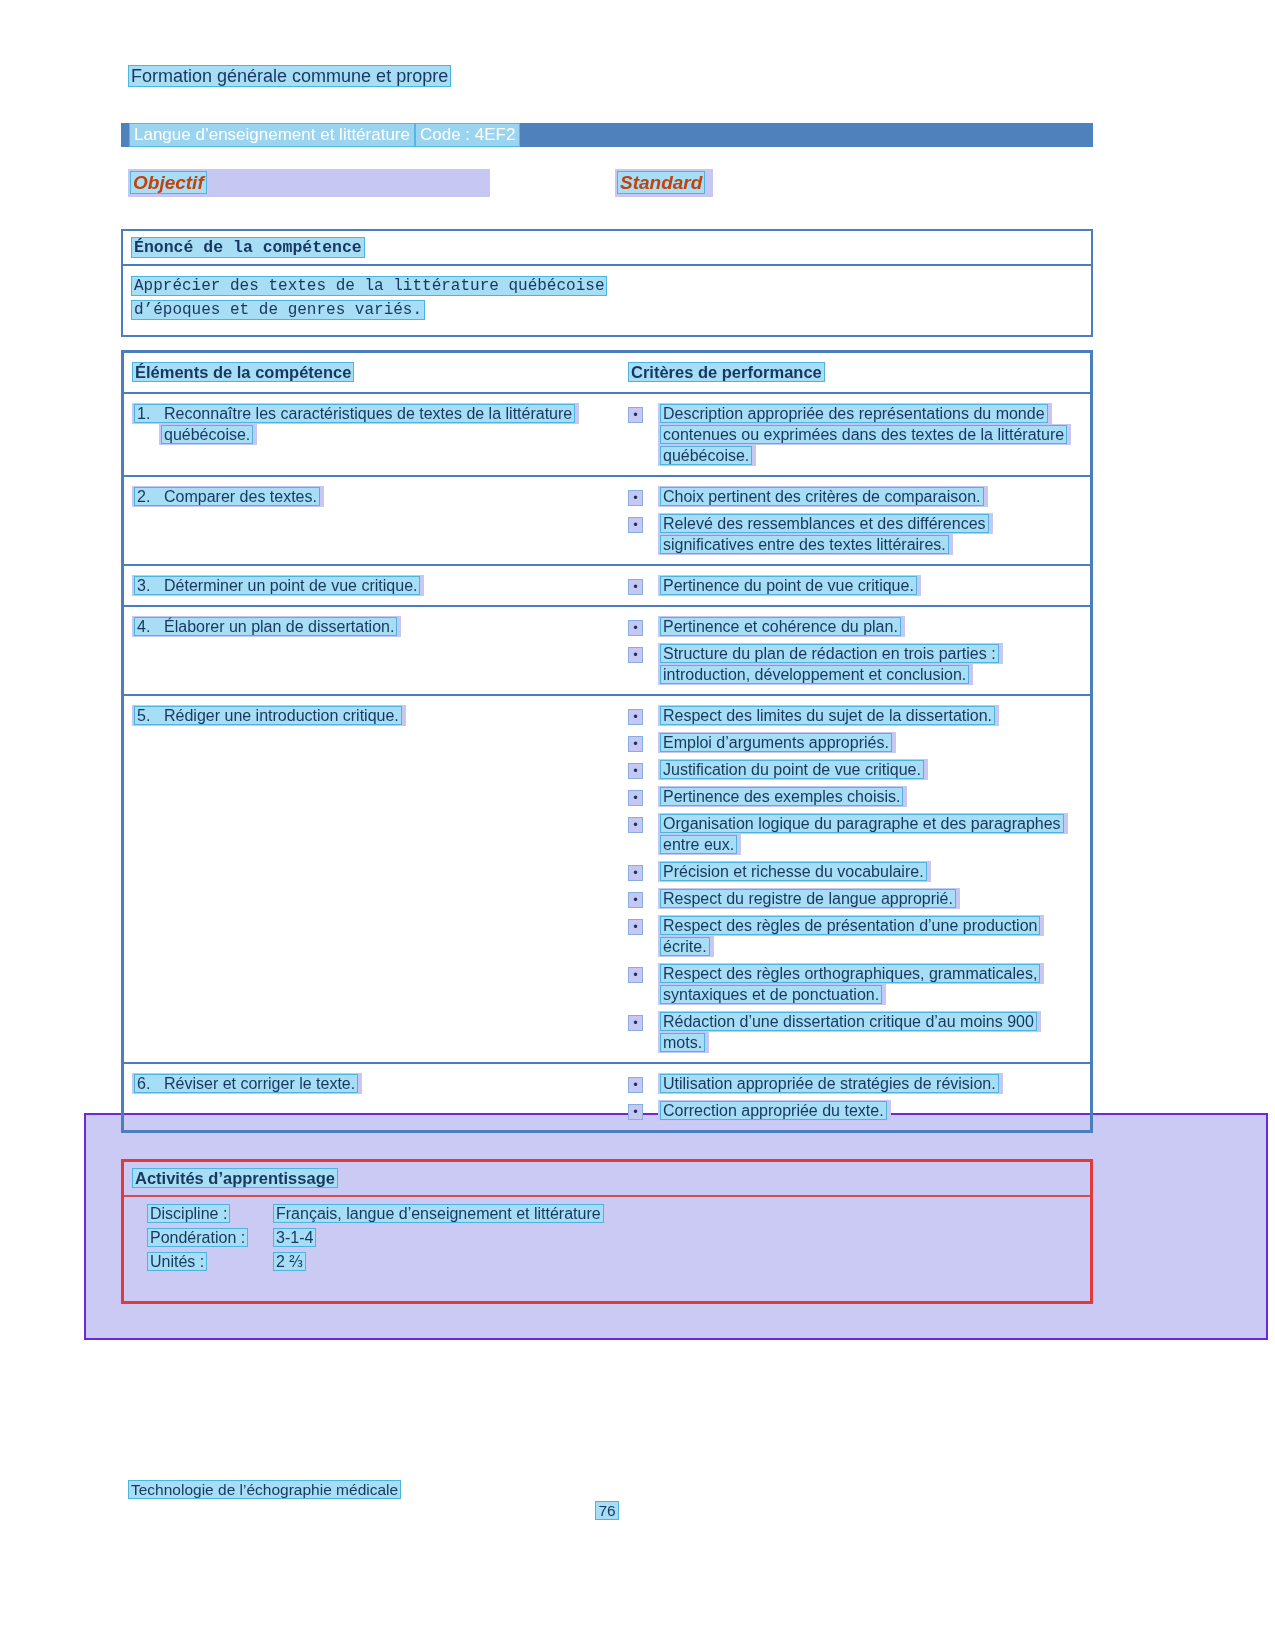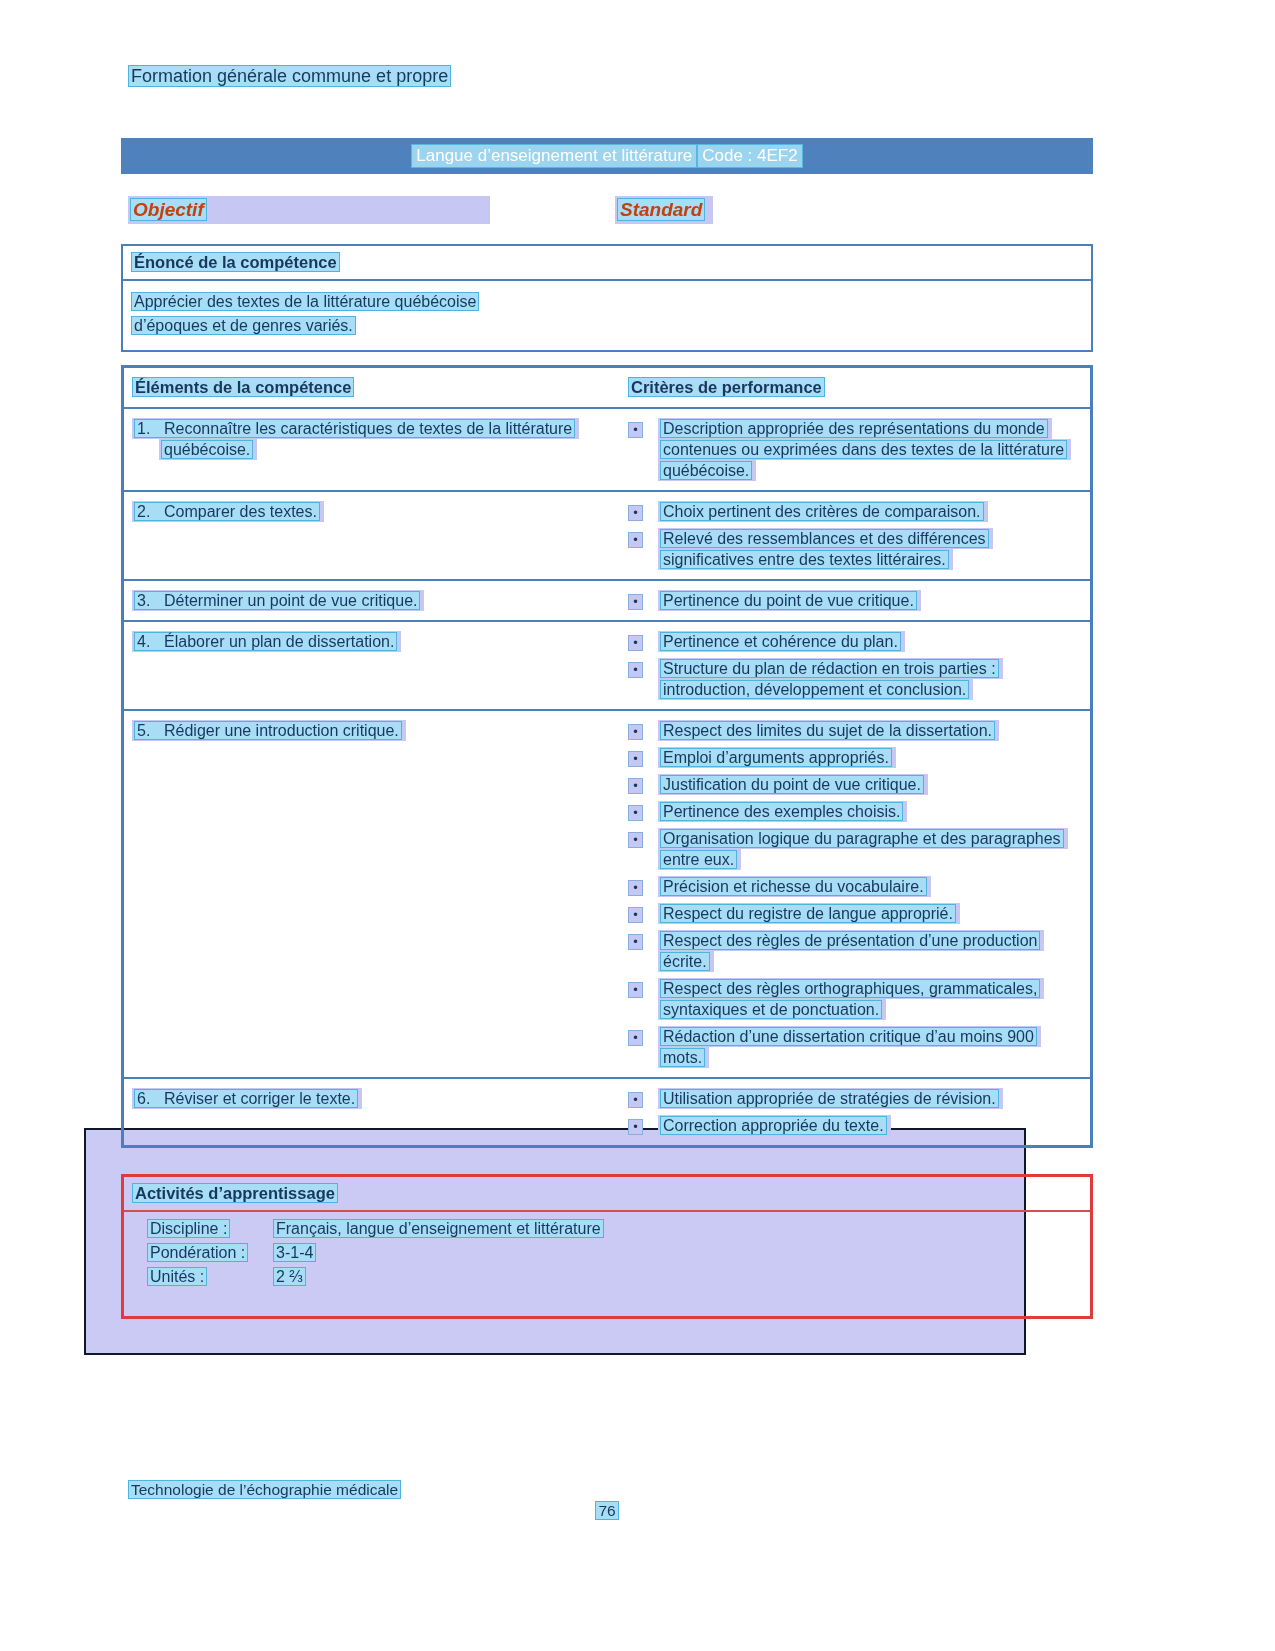--- a/index.html
+++ b/index.html
@@ -17,35 +17,35 @@
     -webkit-box-decoration-break:clone; box-decoration-break:clone;
   }
   .lav {
     background:#c7c7f4; padding:2px 4px 2px 2px;
     -webkit-box-decoration-break:clone; box-decoration-break:clone;
   }
 
   .top-label { margin:66px 0 0 7px; font-size:18px; }
 
   .header-bar {
-    margin-top:51px; height:36px; background:#4f81bd;
-    display:flex; align-items:center; justify-content:center;
+    margin-top:36px; height:24px; background:#4f81bd;
+    display:flex; align-items:center; justify-content:flex-start;
     padding:0 8px; font-size:17px;
   }
   .bar-hl { background:#9bd4ee; border:1px solid #55b8e2; color:#ffffff; padding:1px 4px; }
 
   .obj-row {
     position:relative; margin-top:22px; height:32px;
     font-size:19px; font-weight:bold; font-style:italic; color:#c2410c;
   }
   .objectif-bar { position:absolute; left:7px; top:0; width:360px; background:#c7c7f4; padding:3px 0 3px 2px; }
   .standard-bar { position:absolute; left:494px; top:0; background:#c7c7f4; padding:3px 8px 3px 2px;text-align:center; }
 
   .box { border:2px solid #4a7ebd; }
-  .enonce { margin-top:16px; }
+  .enonce { margin-top:28px;font-family:Liberation Mono, monospace; }
   .box-title { border-bottom:2px solid #4a7ebd; padding:7px 8px; font-weight:bold; font-size:16.5px; }
   .box-body { padding:9px 8px 12px; font-size:16px; line-height:23px; }
   .box-body .line { margin-bottom:1px; }
 
   .table-box {
     margin-top:13px; border:3px solid #4a7ebd; position:relative; z-index:1;
     background:transparent; font-size:16px; line-height:21px;
   }
   .t-header { display:flex; border-bottom:2px solid #4a7ebd; padding:9px 0; font-weight:bold; font-size:16.5px; }
   .t-col1 { width:489px; box-sizing:border-box; padding-left:8px; padding-right:10px; }
@@ -60,22 +60,22 @@
   .crit:last-child { margin-bottom:0; }
   .bullet-wrap { display:inline-block; width:30px; text-indent:0; }
   .dot-box {
     display:inline-block; min-width:9px; text-align:center;
     background:#c7c7f4; border:1px solid #86aede;
     font-size:13px; line-height:14px; padding:0 2px; color:#17375e;
   }
 
   .bottom-panel {
     position:relative; z-index:0; margin-top:-20px; margin-left:-37px;
-    width:942px; box-sizing:border-box;
-    background:#cacaf5; border:2px solid #0f172a;
+    width:1184px; box-sizing:border-box;
+    background:#cacaf5; border:2px solid #6d28d9;
     padding:44px 0 34px;
   }
   .red-box { margin-left:35px; width:972px; box-sizing:border-box; border:3px solid #e03a3a; }
   .red-title { padding:7px 8px; border-bottom:2px solid #d05050; font-weight:bold; font-size:16.5px; }
   .act-rows { padding:8px 23px 12px; font-size:16px; }
   .act-row { display:flex; margin-bottom:6px; }
   .act-row:last-child { margin-bottom:18px; }
   .a-label { width:126px; flex:0 0 auto; }
   .a-value { flex:1; }
 

